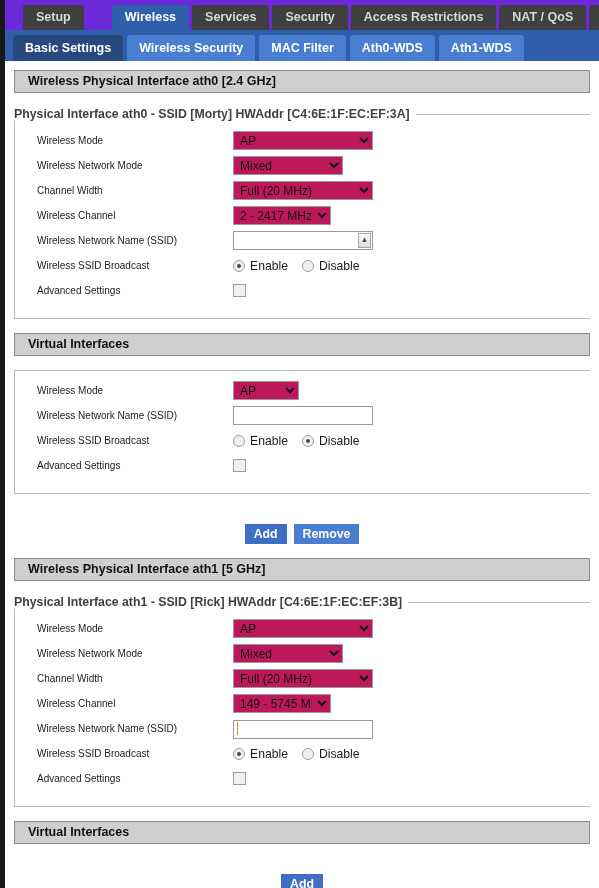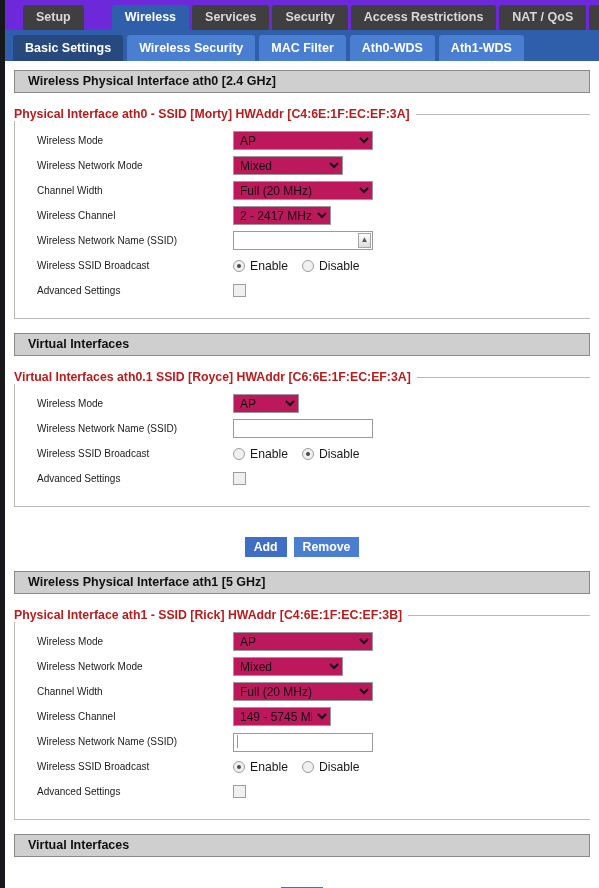--- a/index.html
+++ b/index.html
@@ -99,21 +99,21 @@
 
   fieldset {
     border: 1px solid #b9b9b9;
     border-right: none;
     margin: 0 0 14px 0;
     padding: 7px 0 9px 0;
   }
   legend {
     font-size: 12.3px;
     font-weight: bold;
-    color: #b91c1c;
+    color: #404040;
     padding: 0 6px 0 0;
     margin-left: -1px;
   }
 
   .row {
     display: flex;
     align-items: center;
     height: 25px;
     padding-left: 22px;
   }
@@ -316,21 +316,20 @@
         <div class="ctl">
           <span class="chk"></span>
         </div>
       </div>
       <div class="spacer-6"></div>
     </fieldset>
 
     <div class="section-head">Virtual Interfaces</div>
 
     <fieldset>
-      <legend>Virtual Interfaces ath0.1 SSID [Royce] HWAddr [C6:6E:1F:EC:EF:3A]</legend>
 
       <div class="row">
         <div class="lbl">Wireless Mode</div>
         <div class="ctl">
           <select class="w-narrow">
             <option>AP</option>
           </select>
         </div>
       </div>
 

